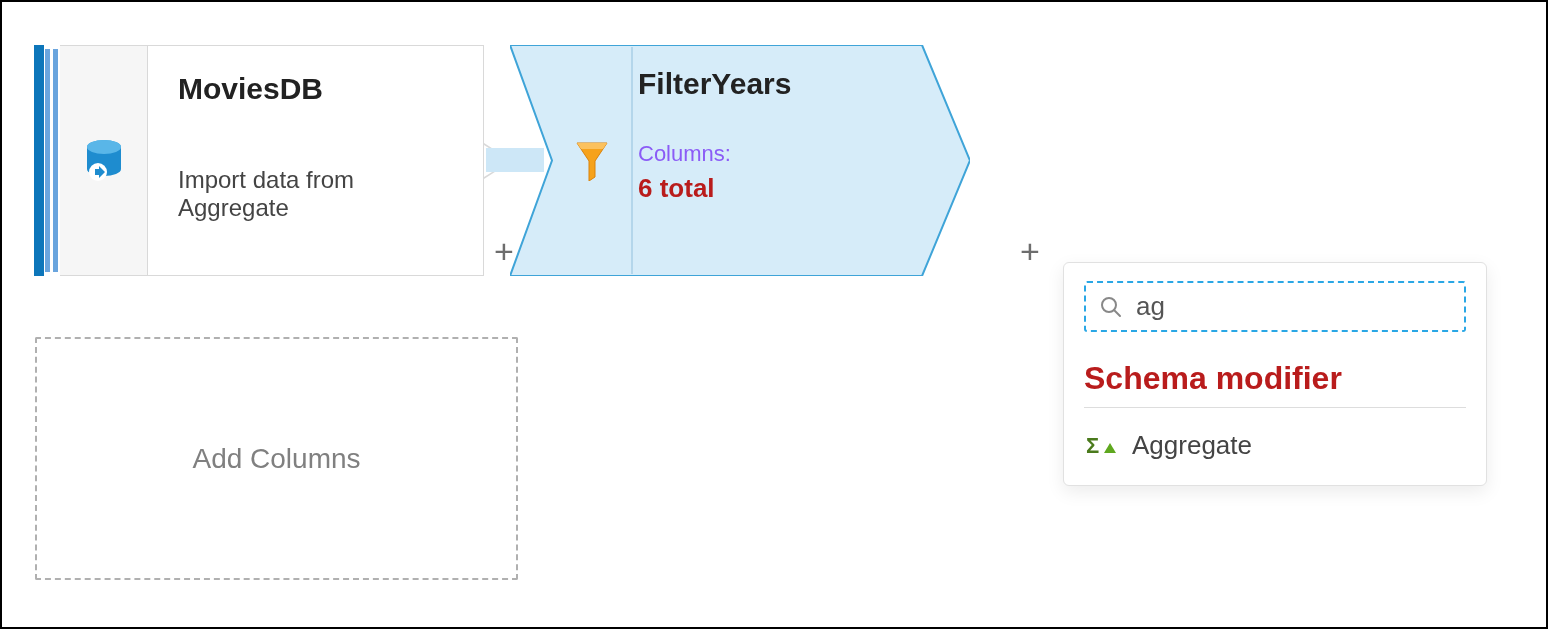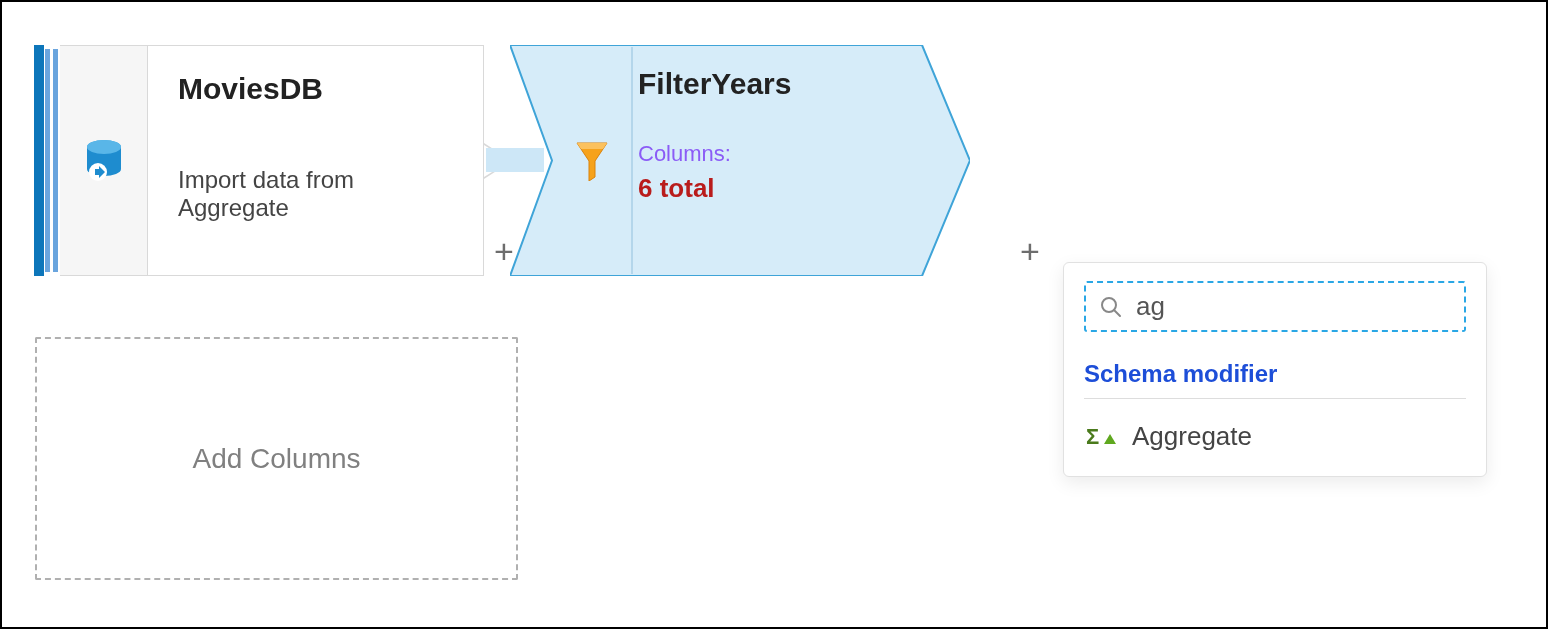--- a/index.html
+++ b/index.html
@@ -191,23 +191,23 @@
     align-items: center;
     gap: 14px;
   }
   .search-wrap svg { flex: 0 0 auto; }
   .search-text {
     font-size: 26px;
     color: #555;
   }
   .section-title {
     margin-top: 28px;
-    font-size: 24px;
-    font-weight: 700;
-    color: #1d4ed8;
+    font-size: 32px;
+    font-weight: 700;
+    color: #b91c1c;
     padding-bottom: 10px;
     border-bottom: 1px solid #ddd;
   }
   .result-row {
     margin-top: 18px;
     display: flex;
     align-items: center;
     gap: 16px;
     font-size: 26px;
     color: #444;

